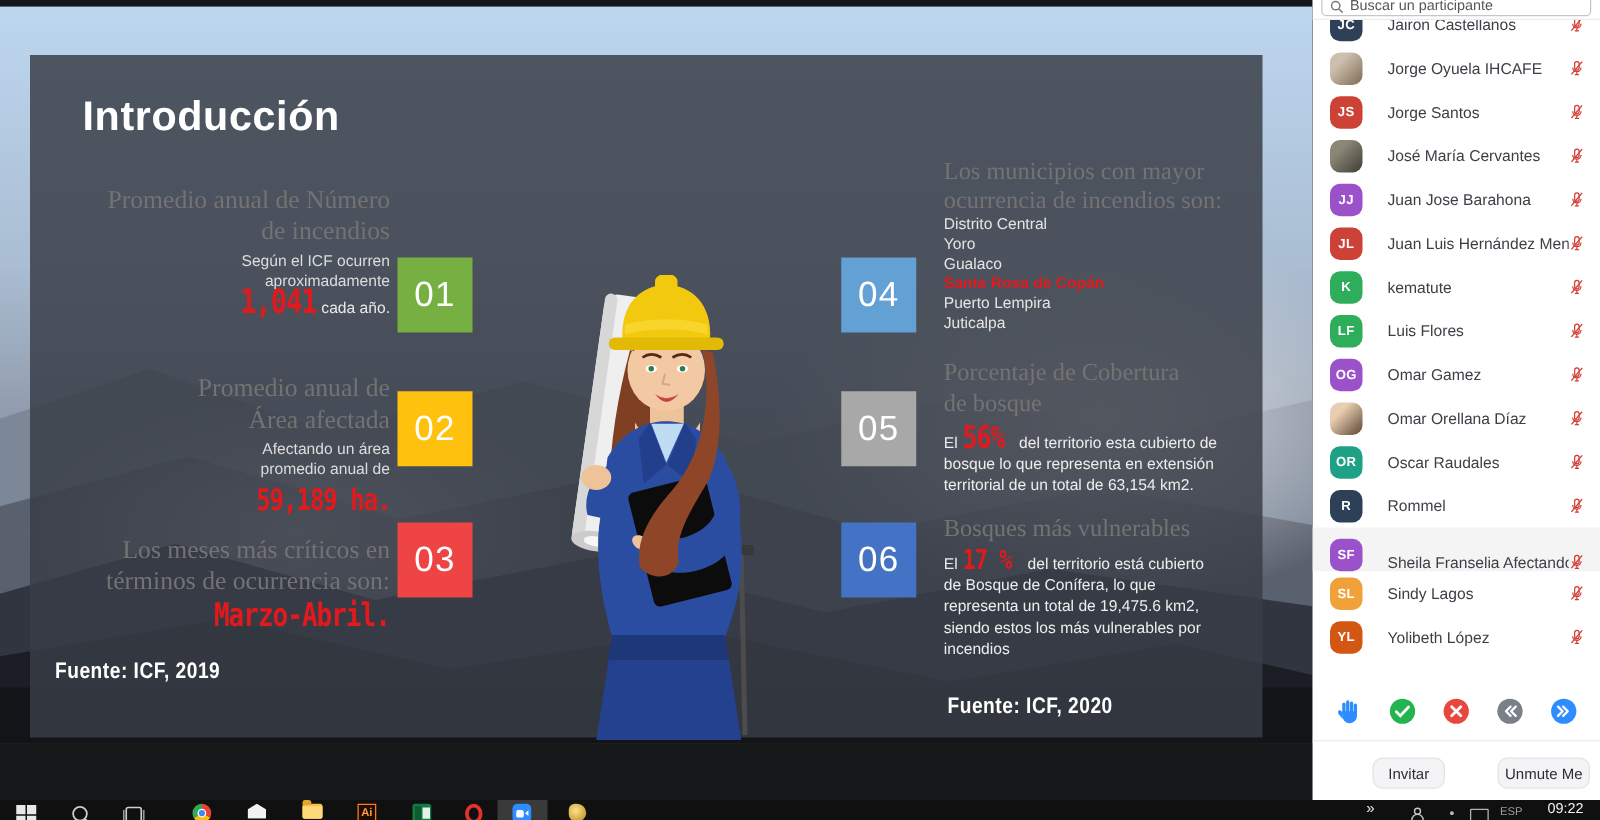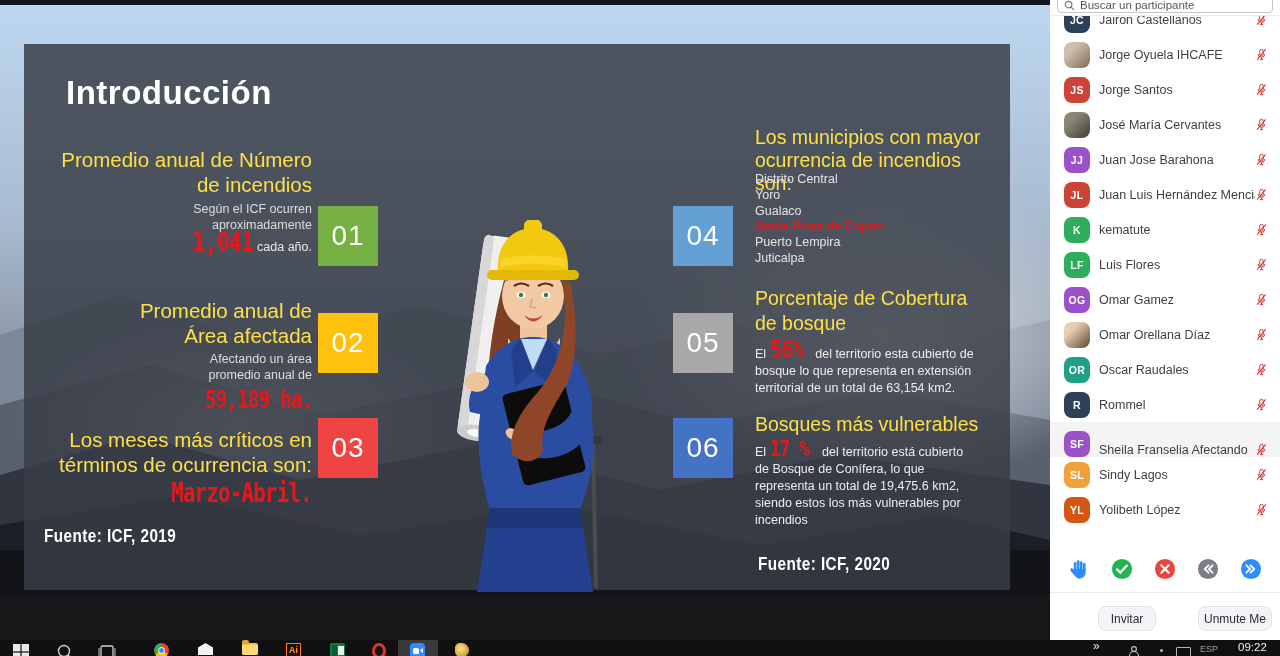--- a/index.html
+++ b/index.html
@@ -10,21 +10,21 @@
   }
   
   .share{position:absolute;left:0;top:0;width:1050px;height:640px;background:#121316;overflow:hidden;}
   .topbar{position:absolute;left:0;top:0;width:1050px;height:5px;background:#15161b;z-index:4;}
   .photo{position:absolute;left:0;top:5px;width:1050px;height:590px;z-index:0;}
   .belowslide{position:absolute;left:0;top:595px;width:1050px;height:45px;background:#17181a;z-index:0;}
   .overlay{position:absolute;left:24px;top:44px;width:986px;height:546px;background:rgba(56,61,70,.84);z-index:1;}
   .char{position:absolute;left:420px;top:220px;width:240px;height:372px;z-index:2;}
   .t{position:absolute;z-index:3;color:#fff;}
   .title{left:66px;top:74px;font-size:33px;font-weight:700;letter-spacing:.5px;}
-  .h{font-size:20.5px;line-height:24.5px;font-weight:400;color:#fde047;}
+  .h{font-size:20.5px;line-height:24.5px;font-weight:400;color:#737373;font-family:Liberation Serif, serif;}
   .sub{font-size:12.5px;line-height:15.5px;color:#dcdcdc;}
   .ra{text-align:right;}
   .sec1h{left:30px;top:148px;width:282px;}
   .sec1sub{left:30px;top:202px;width:282px;}
   .sec1stat{left:30px;top:226px;width:282px;}
   .sec2h{left:30px;top:299px;width:282px;}
   .sec2sub{left:30px;top:352px;width:282px;}
   .sec2stat{left:30px;top:386px;width:282px;}
   .sec3h{left:10px;top:428px;width:302px;}
   .sec3stat{left:30px;top:478px;width:282px;}
@@ -47,21 +47,21 @@
       color:#fff;font-size:28px;letter-spacing:1px;}
   .muni{white-space:nowrap;}
   .muni.red{font-weight:700;}
   
   .panel{position:absolute;left:1050px;top:0;width:230px;height:640px;background:#fff;overflow:hidden;}
   .plist{position:absolute;left:0;top:2px;right:0;}
   .prow{position:relative;height:35px;display:flex;align-items:center;padding:0 12px 0 14px;box-sizing:border-box;}
   .prow.hl{background:#f4f4f5;align-items:flex-end;}
   .avatar{width:26px;height:26px;border-radius:8px;flex:0 0 26px;display:flex;align-items:center;justify-content:center;}
   .init{color:#fff;font-size:10.5px;font-weight:700;letter-spacing:.3px;}
-  .pname{margin-left:9px;font-size:12.5px;color:#3e3e46;white-space:nowrap;overflow:hidden;}
+  .pname{margin-left:20px;font-size:12.5px;color:#3e3e46;white-space:nowrap;overflow:hidden;}
   .micoff{margin-left:auto;width:13px;height:15px;flex:0 0 13px;}
   .searchwrap{position:absolute;left:0;top:0;right:0;height:15px;background:#fff;z-index:6;border-bottom:1px solid #ededed;}
   .searchbox{position:absolute;left:7px;right:7px;top:-13px;height:26px;border:1px solid #c6c6c9;border-radius:4px;
     display:flex;align-items:flex-end;padding:0 6px 1px 6px;box-sizing:border-box;gap:5px;background:#fff;}
   .searchbox span{font-size:11.5px;color:#55555c;}
   .controls{position:absolute;left:0;right:0;top:558px;display:flex;justify-content:center;align-items:center;gap:21px;z-index:5;}
   .controls svg{display:block;}
   .pdivider{position:absolute;left:0;right:0;top:592px;height:1px;background:#ececec;}
   .btn{position:absolute;top:606px;height:25px;border-radius:8px;background:#f4f4f6;border:1px solid #e3e3e7;
     font-size:12px;color:#2c2c34;display:flex;align-items:center;justify-content:center;box-sizing:border-box;cursor:default;}

